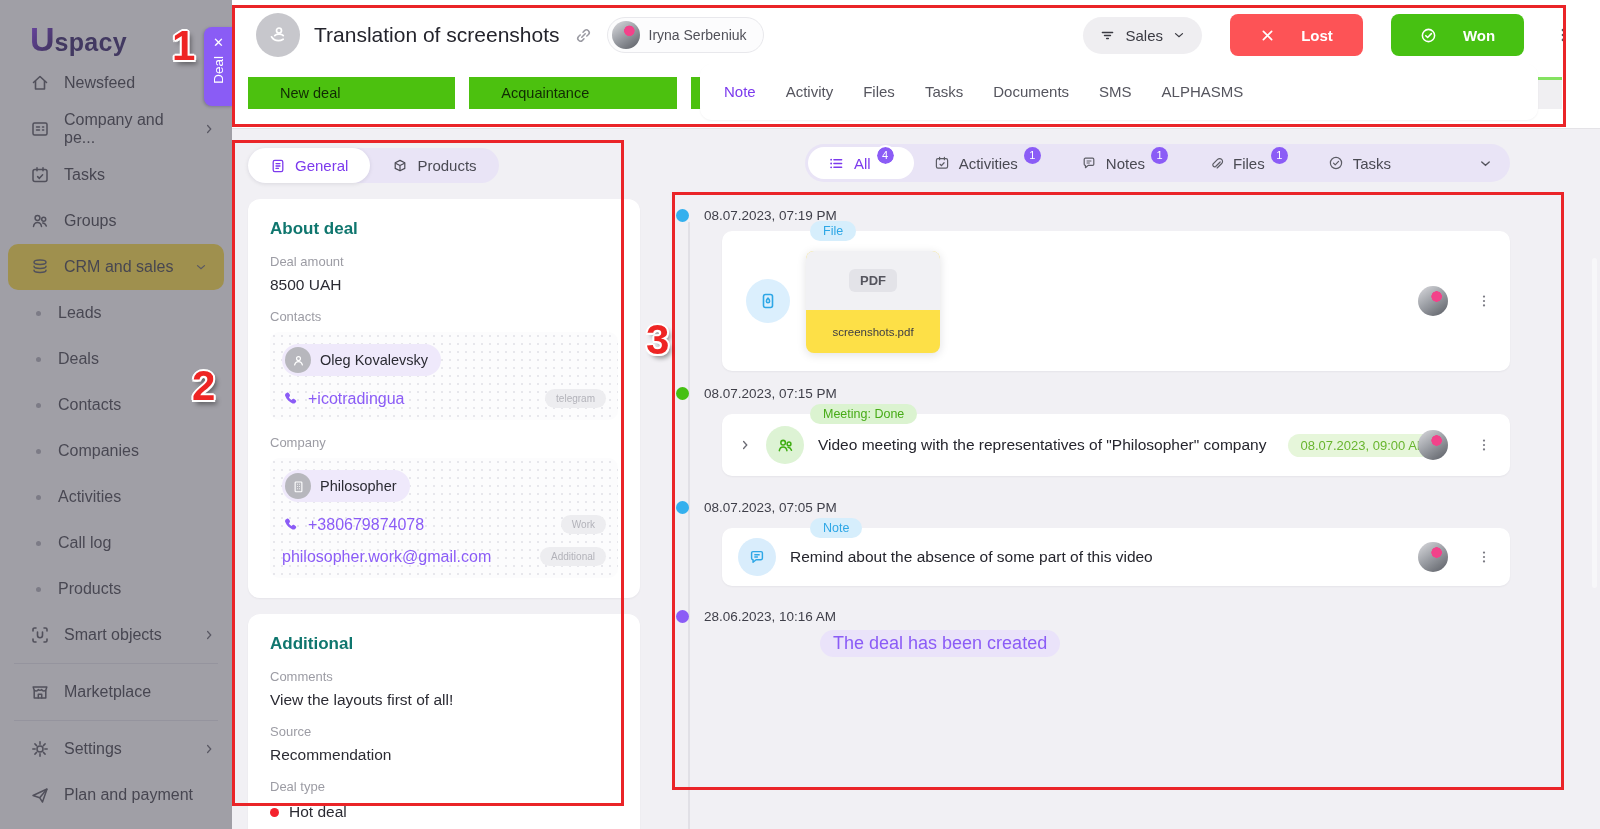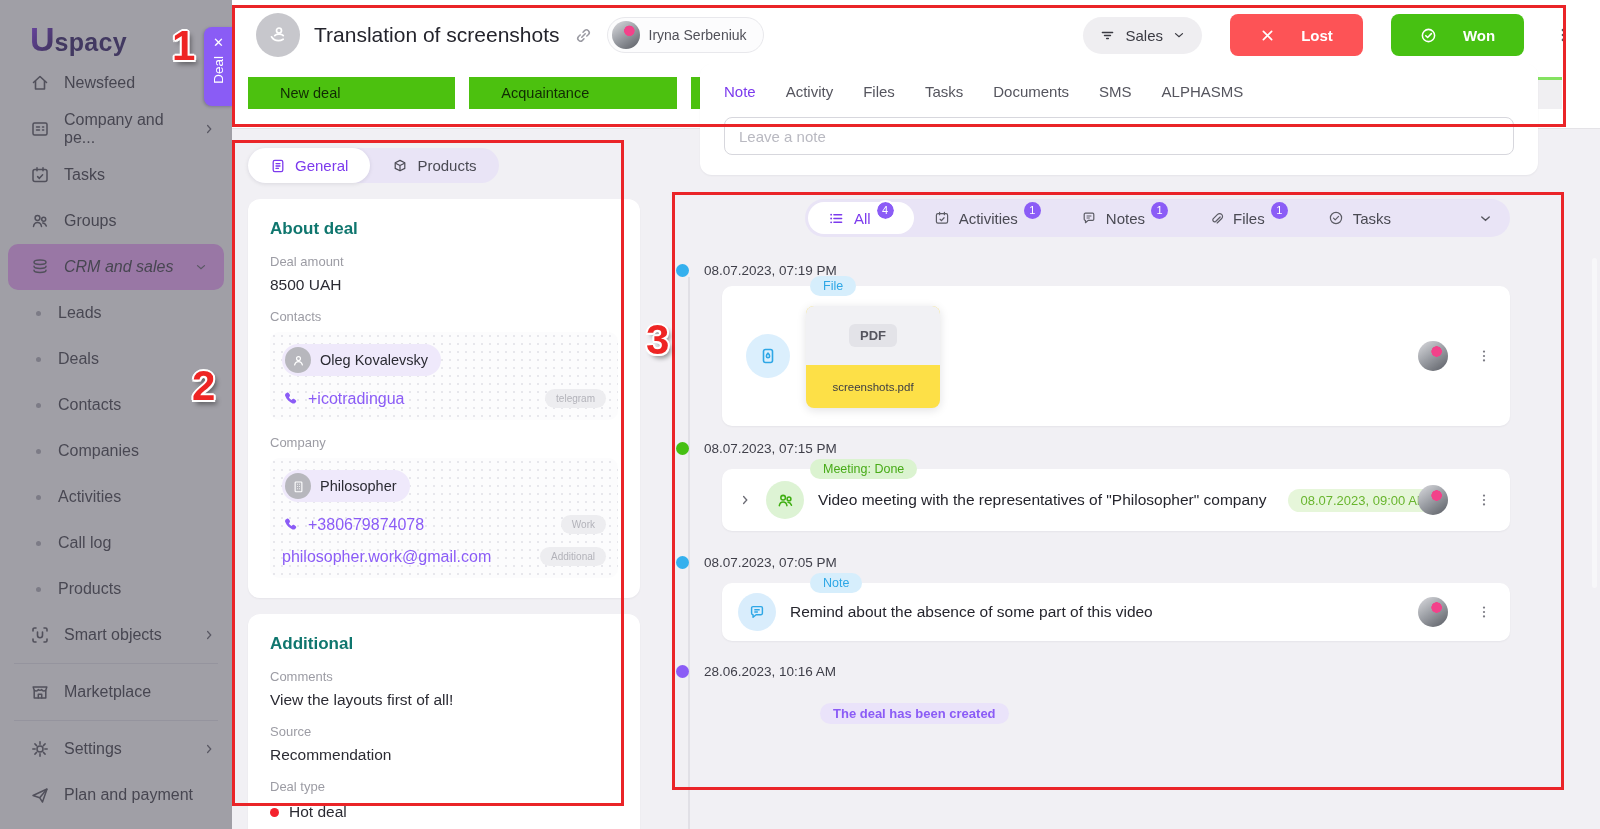--- a/index.html
+++ b/index.html
@@ -6,21 +6,21 @@
   html,body { width:1600px; height:829px; overflow:hidden; }
   body { font-family:"Liberation Sans", sans-serif; background:#f1f0f4; position:relative; color:#2b2b33; }
   svg { display:block; }
 
   
   .sidebar { position:absolute; left:0; top:0; width:232px; height:829px; background:#fff; z-index:1; }
   .logo { display:flex; align-items:baseline; padding:20px 0 0 30px; height:60px; cursor:pointer; }
   .logo-u { font-size:34px; font-weight:bold; background:linear-gradient(130deg,#8a3ff0 10%,#32215f 90%); -webkit-background-clip:text; background-clip:text; color:transparent; }
   .logo-text { font-size:25px; font-weight:bold; color:#3c2a70; letter-spacing:.3px; }
   .nav-item { height:46px; display:flex; align-items:center; gap:14px; padding:0 16px 0 30px; font-size:16px; color:#46464e; cursor:pointer; }
-  .nav-item.active { background:#f0abfc; border-radius:10px; margin:0 8px; padding-left:22px;font-style:italic; }
+  .nav-item.active { background:#fde047; border-radius:10px; margin:0 8px; padding-left:22px; }
   .nav-item .nicon { color:#5a5a63; flex:0 0 auto; }
   .nav-item .chev { margin-left:auto; color:#6b6b74; }
   .sub-item { height:46px; display:flex; align-items:center; padding-left:58px; font-size:16px; color:#4a4a52; position:relative; cursor:pointer; }
   .sub-item::before { content:""; position:absolute; left:36px; width:5px; height:5px; border-radius:50%; background:#b4b4bc; }
   .sb-divider { height:1px; background:#e9e9ee; margin:5px 14px; }
   .sidebar-dim { position:absolute; left:0; top:0; width:232px; height:829px; background:rgba(72,70,84,.52); z-index:30; }
   .sb-scroll { position:absolute; right:3px; top:258px; width:5px; height:330px; border-radius:3px; background:rgba(255,255,255,.45); z-index:31; }
 
   
   .deal-tab { position:absolute; left:204px; top:27px; width:29px; height:79px; background:#8a5cf5; border-radius:8px 0 0 8px; z-index:35; display:flex; flex-direction:column; align-items:center; padding-top:9px; gap:7px; color:#fff; cursor:pointer; box-shadow:-1px 1px 3px rgba(30,20,70,.25); }
@@ -101,21 +101,21 @@
   .card-right { position:absolute; right:14px; top:50%; transform:translateY(-50%); display:flex; align-items:center; gap:12px; }
   .c-meet { height:62px; margin-top:13px; display:flex; align-items:center; gap:14px; padding:0 16px; }
   .c-note { height:58px; margin-top:13px; display:flex; align-items:center; gap:14px; padding:0 16px; }
   .round-ico { width:38px; height:38px; border-radius:50%; display:flex; align-items:center; justify-content:center; flex:0 0 auto; }
   .ri-green { background:#ddf3d4; color:#3fae12; }
   .ri-blue { background:#d9edfc; color:#2ea7e6; }
   .tl-text { font-size:15.5px; color:#25252d; }
   .when-pill { background:#e6f6da; color:#68b52e; font-size:13px; padding:4px 12px; border-radius:999px; margin-left:8px; white-space:nowrap; }
   .exp-chev { color:#6b6b74; cursor:pointer; }
   .m14 { margin-top:15px; } .m24 { margin-top:24px; } .m23 { margin-top:23px; }
-  .tl-badge4 { display:inline-block; margin:24px 0 0 148px; font-size:13px; padding:3px 13px; border-radius:999px;font-weight:bold; }
+  .tl-badge4 { display:inline-block; margin:6px 0 0 148px; font-size:18px; padding:3px 13px; border-radius:999px; }
 
   
   .anno-box { position:absolute; border:3px solid #ea2428; z-index:60; pointer-events:none; }
   .anno-num { position:absolute; z-index:61; font-size:42px; font-weight:bold; color:#ee2524; pointer-events:none;
     text-shadow:2px 0 0 #fff,-2px 0 0 #fff,0 2px 0 #fff,0 -2px 0 #fff,1.5px 1.5px 0 #fff,-1.5px -1.5px 0 #fff,1.5px -1.5px 0 #fff,-1.5px 1.5px 0 #fff,3px 4px 5px rgba(0,0,0,.45); }
 </style>
 </head>
 <body>
 
 <aside class="sidebar">
@@ -430,21 +430,20 @@
     <div class="note-card">
       <div class="nc-tabs">
         <span class="nc-tab active">Note</span>
         <span class="nc-tab">Activity</span>
         <span class="nc-tab">Files</span>
         <span class="nc-tab">Tasks</span>
         <span class="nc-tab">Documents</span>
         <span class="nc-tab">SMS</span>
         <span class="nc-tab">ALPHASMS</span>
       </div>
-      <input class="note-input" type="text" placeholder="Leave a note" style="">
     </div>
 
     <div class="filters">
       <div class="fchip active">
         <span class="fico">
             <svg width="17" height="17" viewBox="0 0 20 20" fill="none" stroke="currentColor" stroke-width="1.8" stroke-linecap="round">
               <path d="M7 5.5h9M7 10h9M7 14.5h9"></path>
               <circle cx="3.7" cy="5.5" r="1.1" fill="currentColor" stroke="none"></circle>
               <circle cx="3.7" cy="10" r="1.1" fill="currentColor" stroke="none"></circle>
               <circle cx="3.7" cy="14.5" r="1.1" fill="currentColor" stroke="none"></circle>

